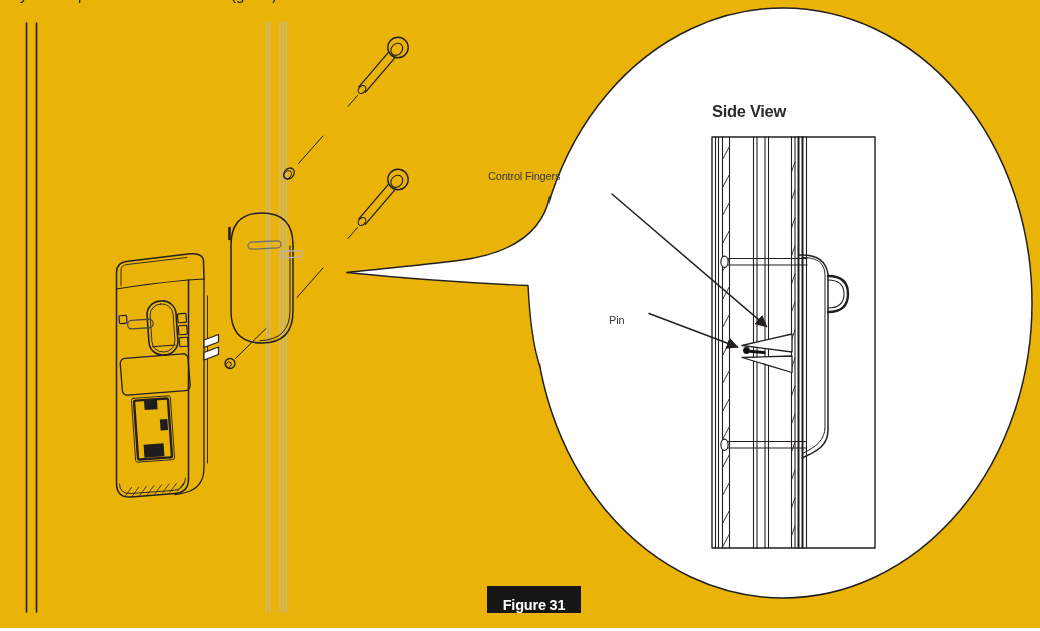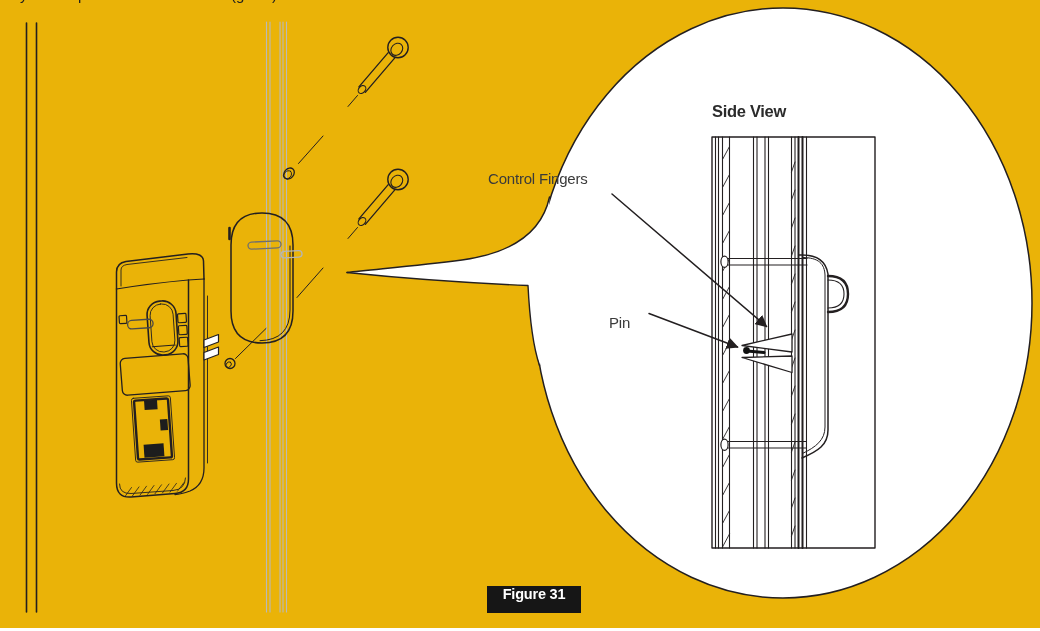--- a/index.html
+++ b/index.html
@@ -1,23 +1,23 @@
 <!DOCTYPE html>
 <html><head>
 <meta charset="utf-8">
 <style>
   html,body{margin:0;padding:0;background:#fff;}
   .canvas{position:relative;width:1040px;height:628px;background:#eab308;overflow:hidden;
           font-family:"Liberation Sans", sans-serif;color:#231f20;}
   .canvas svg{position:absolute;left:0;top:0;}
   .lbl{position:absolute;white-space:nowrap;color:#3a3a3a;}
-  .lbl-callout{font-size:15px;letter-spacing:-0.2px;}
+  .lbl-callout{font-size:11px;letter-spacing:-0.2px;}
   .lbl-title{font-size:16.5px;font-weight:bold;color:#2b2b2b;letter-spacing:-0.3px;}
   .badge{position:absolute;left:487px;top:586px;width:94px;height:27px;background:#161616;
-         display:flex;align-items:flex-start;justify-content:center;}
+         display:flex;align-items:flex-end;justify-content:center;}
   .badge span{color:#ffffff;font-weight:bold;font-size:14.5px;letter-spacing:-0.2px;}
   .clip-strip{position:absolute;left:0;top:0;width:420px;height:6px;overflow:hidden;}
   .clip-strip span{position:absolute;top:-13px;font-size:15px;color:#1e1e1e;line-height:15px;}
 </style>
 </head>
 <body>
 
 <div class="canvas">
 
   <div class="clip-strip">

